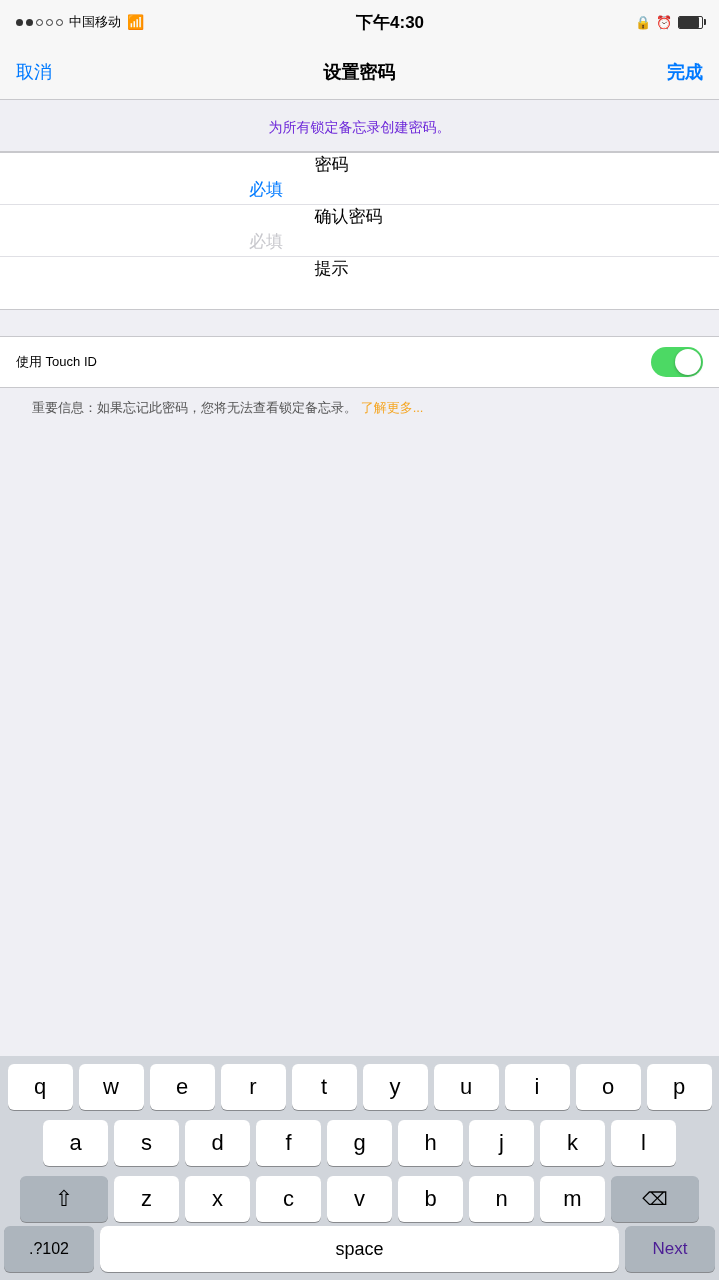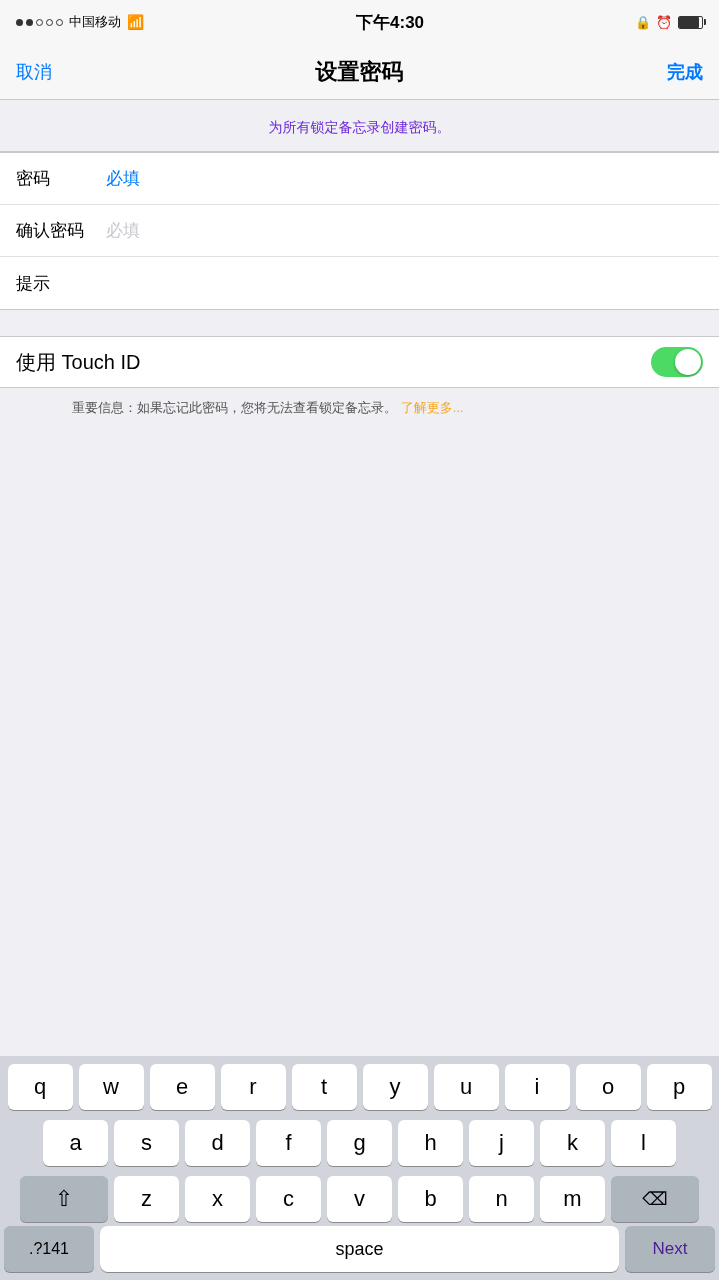--- a/index.html
+++ b/index.html
@@ -66,21 +66,21 @@
       padding: 0 16px;
     }
     .nav-cancel {
       color: #007aff;
       font-size: 18px;
       background: none;
       border: none;
       cursor: pointer;
     }
     .nav-title {
-      font-size: 22px;
+      font-size: 18px;
       font-weight: 600;
       color: #000;
     }
     .nav-done {
       color: #007aff;
       font-size: 18px;
       font-weight: 600;
       background: none;
       border: none;
       cursor: pointer;
@@ -104,20 +104,21 @@
       margin-top: 0;
       border-top: 1px solid #c8c8cc;
       border-bottom: 1px solid #c8c8cc;
     }
     .form-row {
       display: flex;
       align-items: center;
       padding: 0 16px;
       height: 52px;
       border-bottom: 1px solid #e0e0e5;
+      flex-direction: column;
     }
     .form-row:last-child { border-bottom: none; }
     .form-label {
       font-size: 17px;
       color: #000;
       min-width: 90px;
       flex-shrink: 0;
     }
     .form-input {
       flex: 1;
@@ -136,21 +137,21 @@
       border-top: 1px solid #c8c8cc;
       border-bottom: 1px solid #c8c8cc;
       margin-top: 26px;
       display: flex;
       align-items: center;
       justify-content: space-between;
       padding: 0 16px;
       height: 52px;
     }
     .touchid-label {
-      font-size: 20px;
+      font-size: 13px;
       color: #000;
     }
 
     
     .toggle {
       width: 52px;
       height: 30px;
       border-radius: 15px;
       background: #4cd964;
       position: relative;
@@ -164,21 +165,20 @@
       position: absolute;
       top: 2px;
       right: 2px;
       box-shadow: 0 1px 3px rgba(0,0,0,0.3);
     }
 
     
     .warning-section {
       padding: 10px 32px 16px;
       background: #efeff4;
-      margin-left: 40px;
     }
     .warning-text {
       font-size: 13px;
       color: #555;
       line-height: 1.5;
     }
     .warning-link {
       color: #f5a623;
     }
 
@@ -381,17 +381,17 @@
       <div class="key key-letter">v</div>
       <div class="key key-letter">b</div>
       <div class="key key-letter">n</div>
       <div class="key key-letter">m</div>
       <div class="key key-backspace key-gray" style="font-size:18px;">⌫</div>
     </div>
 
   </div>
 
   <div class="bottom-row">
-    <div class="key-123">.?141</div>
+    <div class="key-123">.?102</div>
     <div class="key-space">space</div>
     <div class="key-next">Next</div>
   </div>
 </div>
 
 </body></html>

